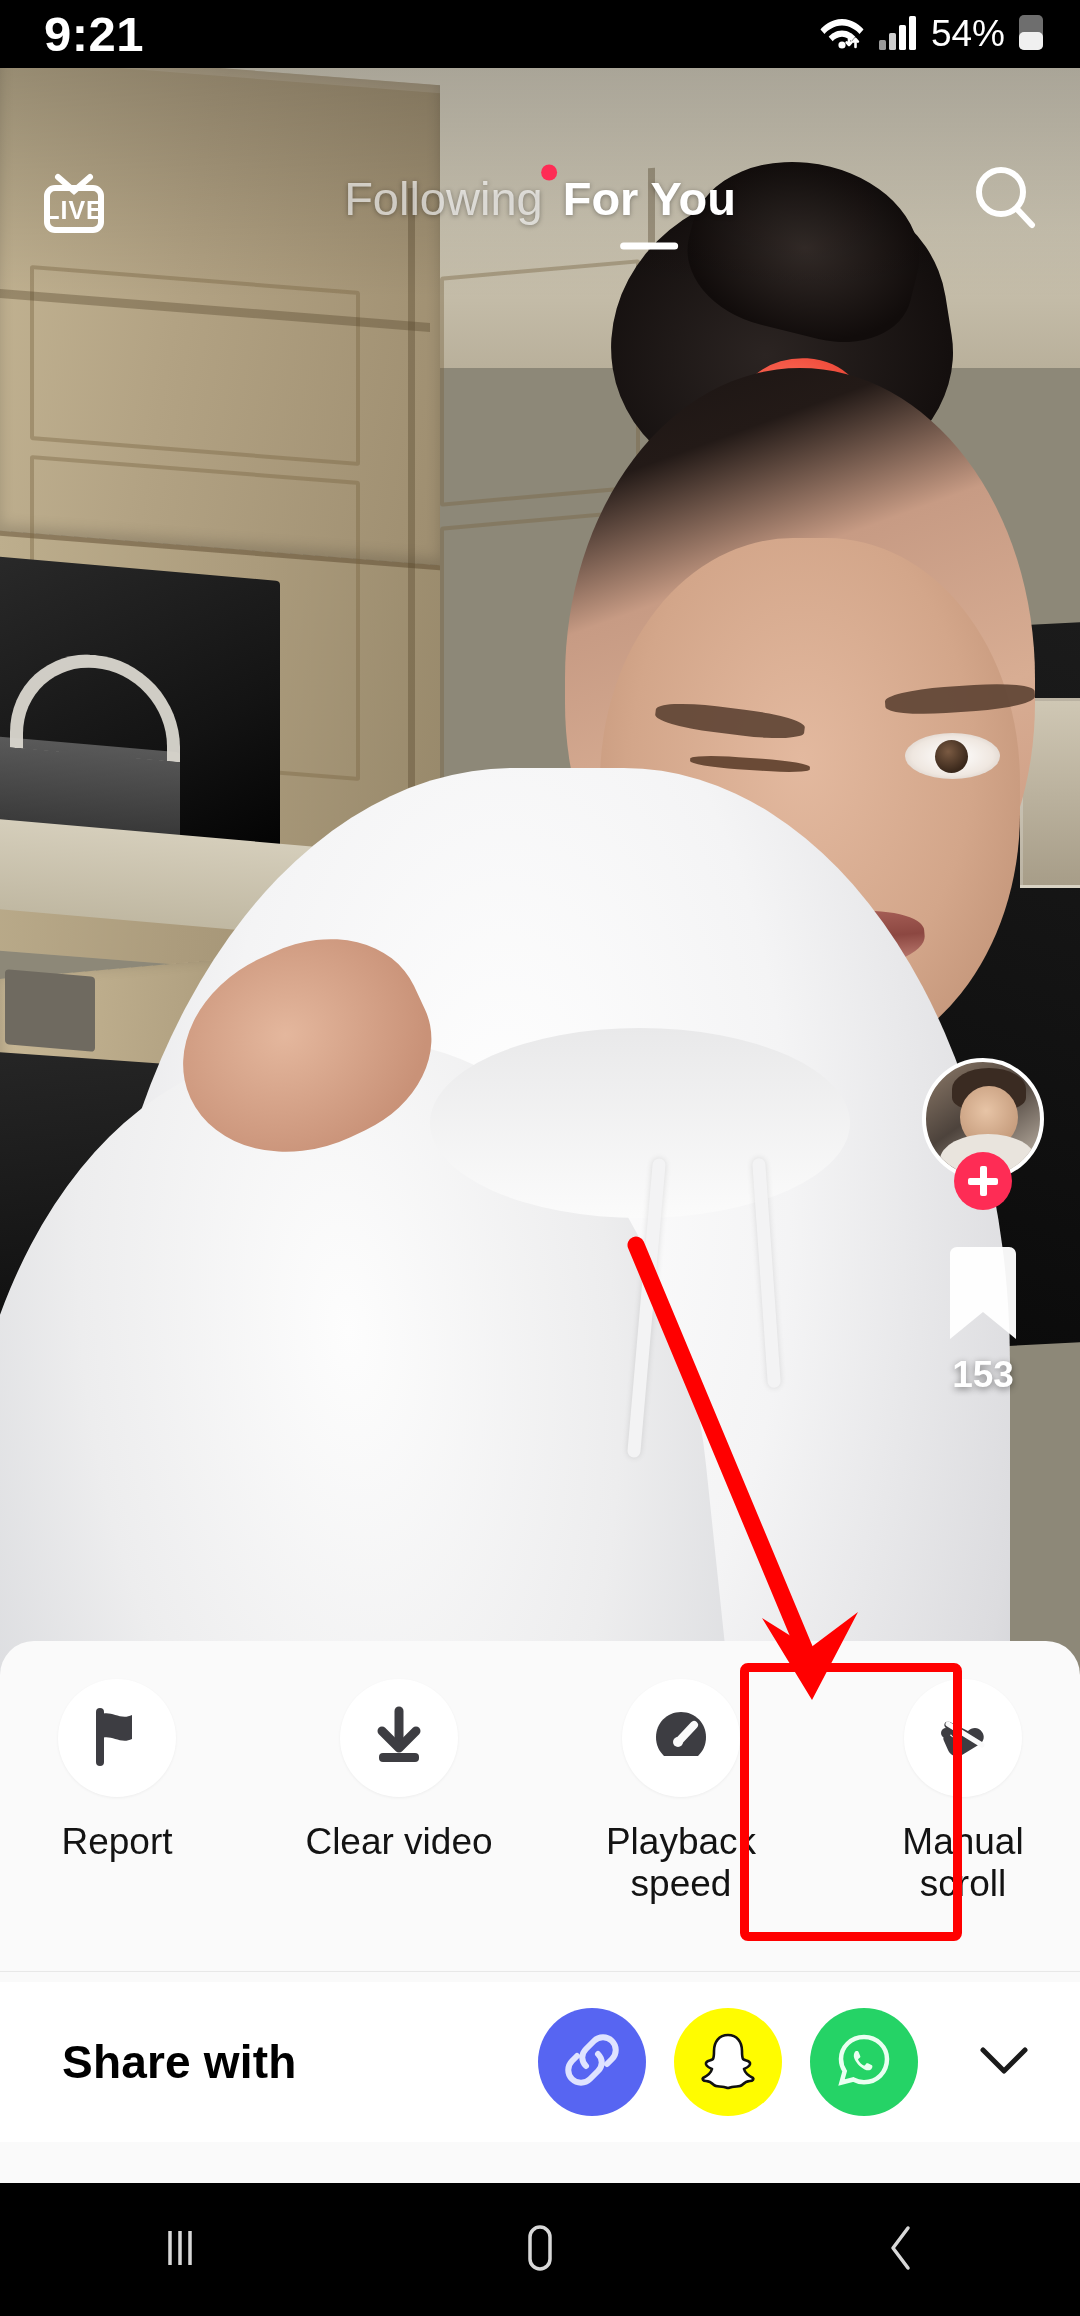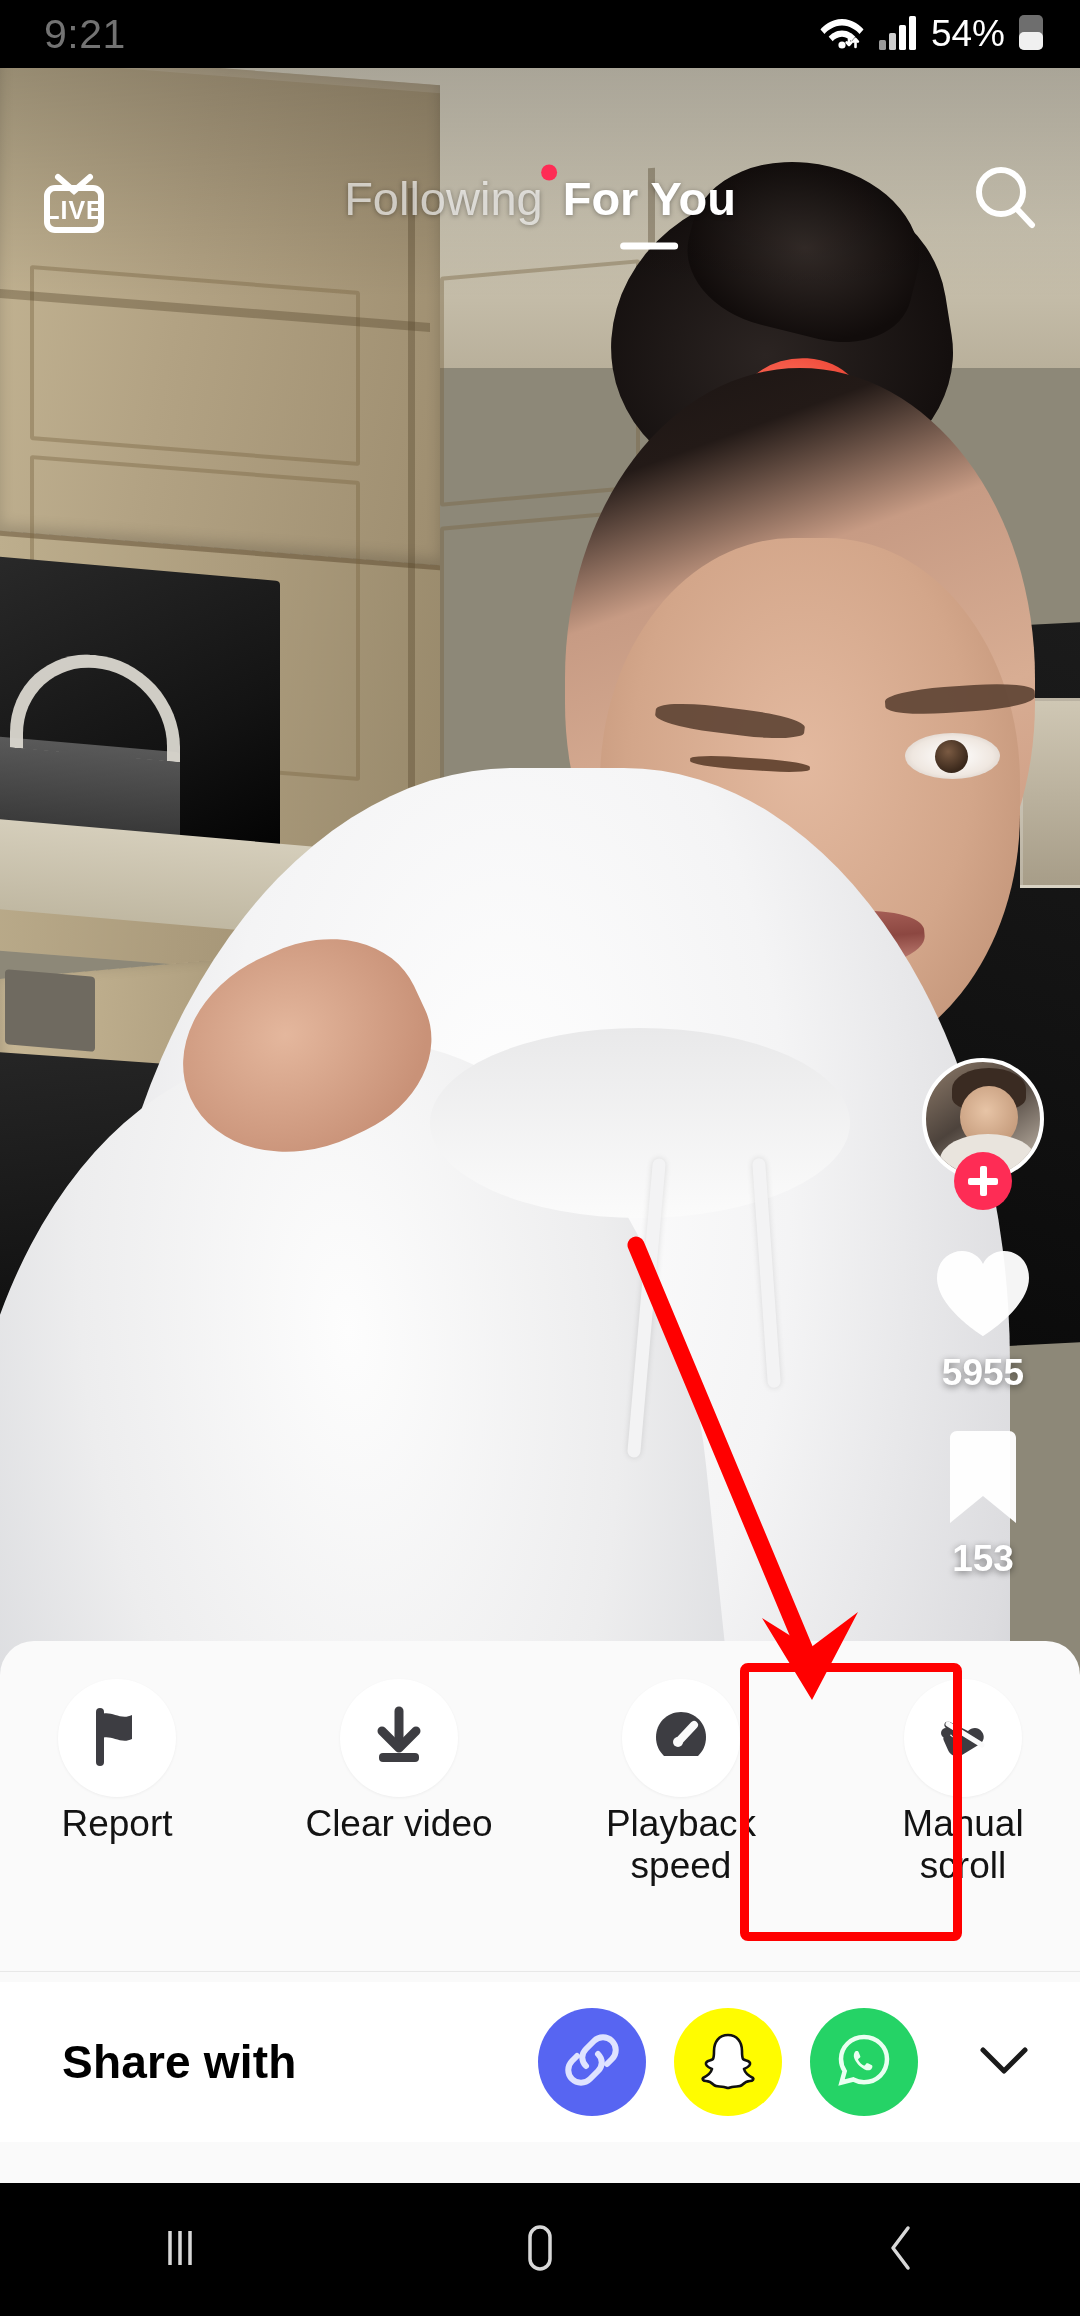--- a/index.html
+++ b/index.html
@@ -10,21 +10,21 @@
     -webkit-font-smoothing:antialiased;
   }
 
   
   #status-bar{
     position:absolute; left:0; top:0; width:1080px; height:68px;
     background:#000; display:flex; align-items:center;
     padding:0 36px 0 44px; z-index:60;
   }
   #status-time{
-    color:#737373; font-size:41px; font-weight:400; letter-spacing:.5px;
+    color:#ffffff; font-size:49px; font-weight:700; letter-spacing:.5px;
   }
   #status-right{
     margin-left:auto; display:flex; align-items:center; gap:13px;
   }
   .sb-ico{ display:block; }
   #battery-pct{
     color:#fff; font-size:37px; font-weight:400; letter-spacing:0px;
   }
 
   
@@ -317,21 +317,21 @@
   .action-item{
     width:190px; display:flex; flex-direction:column; align-items:center;
     position:relative;
   }
   .action-circle{
     width:118px; height:118px; border-radius:50%; background:#ffffff;
     display:flex; align-items:center; justify-content:center;
     box-shadow:0 1px 3px rgba(0,0,0,.05);
   }
   .action-label{
-    margin-top:6px; text-align:center; color:#131313;
+    margin-top:24px; text-align:center; color:#131313;
     font-size:37px; line-height:1.14; font-weight:400;
   }
   #highlight-box{
     position:absolute; left:740px; top:22px; width:222px; height:278px;
     border:9px solid #ff0000; border-radius:8px; pointer-events:none;
   }
 
   #share-divider{
     position:absolute; left:0; right:0; top:330px; height:1px;
     background:rgba(0,0,0,.07);
@@ -493,28 +493,20 @@
   <div id="action-rail">
     <div id="avatar-wrap">
       <div id="avatar">
         <div class="av-hair"></div>
         <div class="av-face"></div>
         <div class="av-body"></div>
       </div>
       <div id="follow-plus"></div>
     </div>
 
-    <div class="rail-item">
-      <span>
-        <svg width="108" height="98" viewBox="0 0 108 98">
-          <path d="M54 92 C54 92 8 64 8 34 C8 17 20 7 33 7 C43 7 51 13 54 20 C57 13 65 7 75 7 C88 7 100 17 100 34 C100 64 54 92 54 92Z" fill="#fff" opacity="0.96"></path>
-        </svg>
-      </span>
-      <span class="rail-count">5955</span>
-    </div>
 
 
     <div class="rail-item">
       <span>
         <svg width="86" height="100" viewBox="0 0 86 100">
           <path d="M10 10 C10 6 13 3 17 3 L69 3 C73 3 76 6 76 10 L76 95 L43 68 L10 95 Z" fill="#fff" opacity="0.96"></path>
         </svg>
       </span>
       <span class="rail-count">153</span>
     </div>

